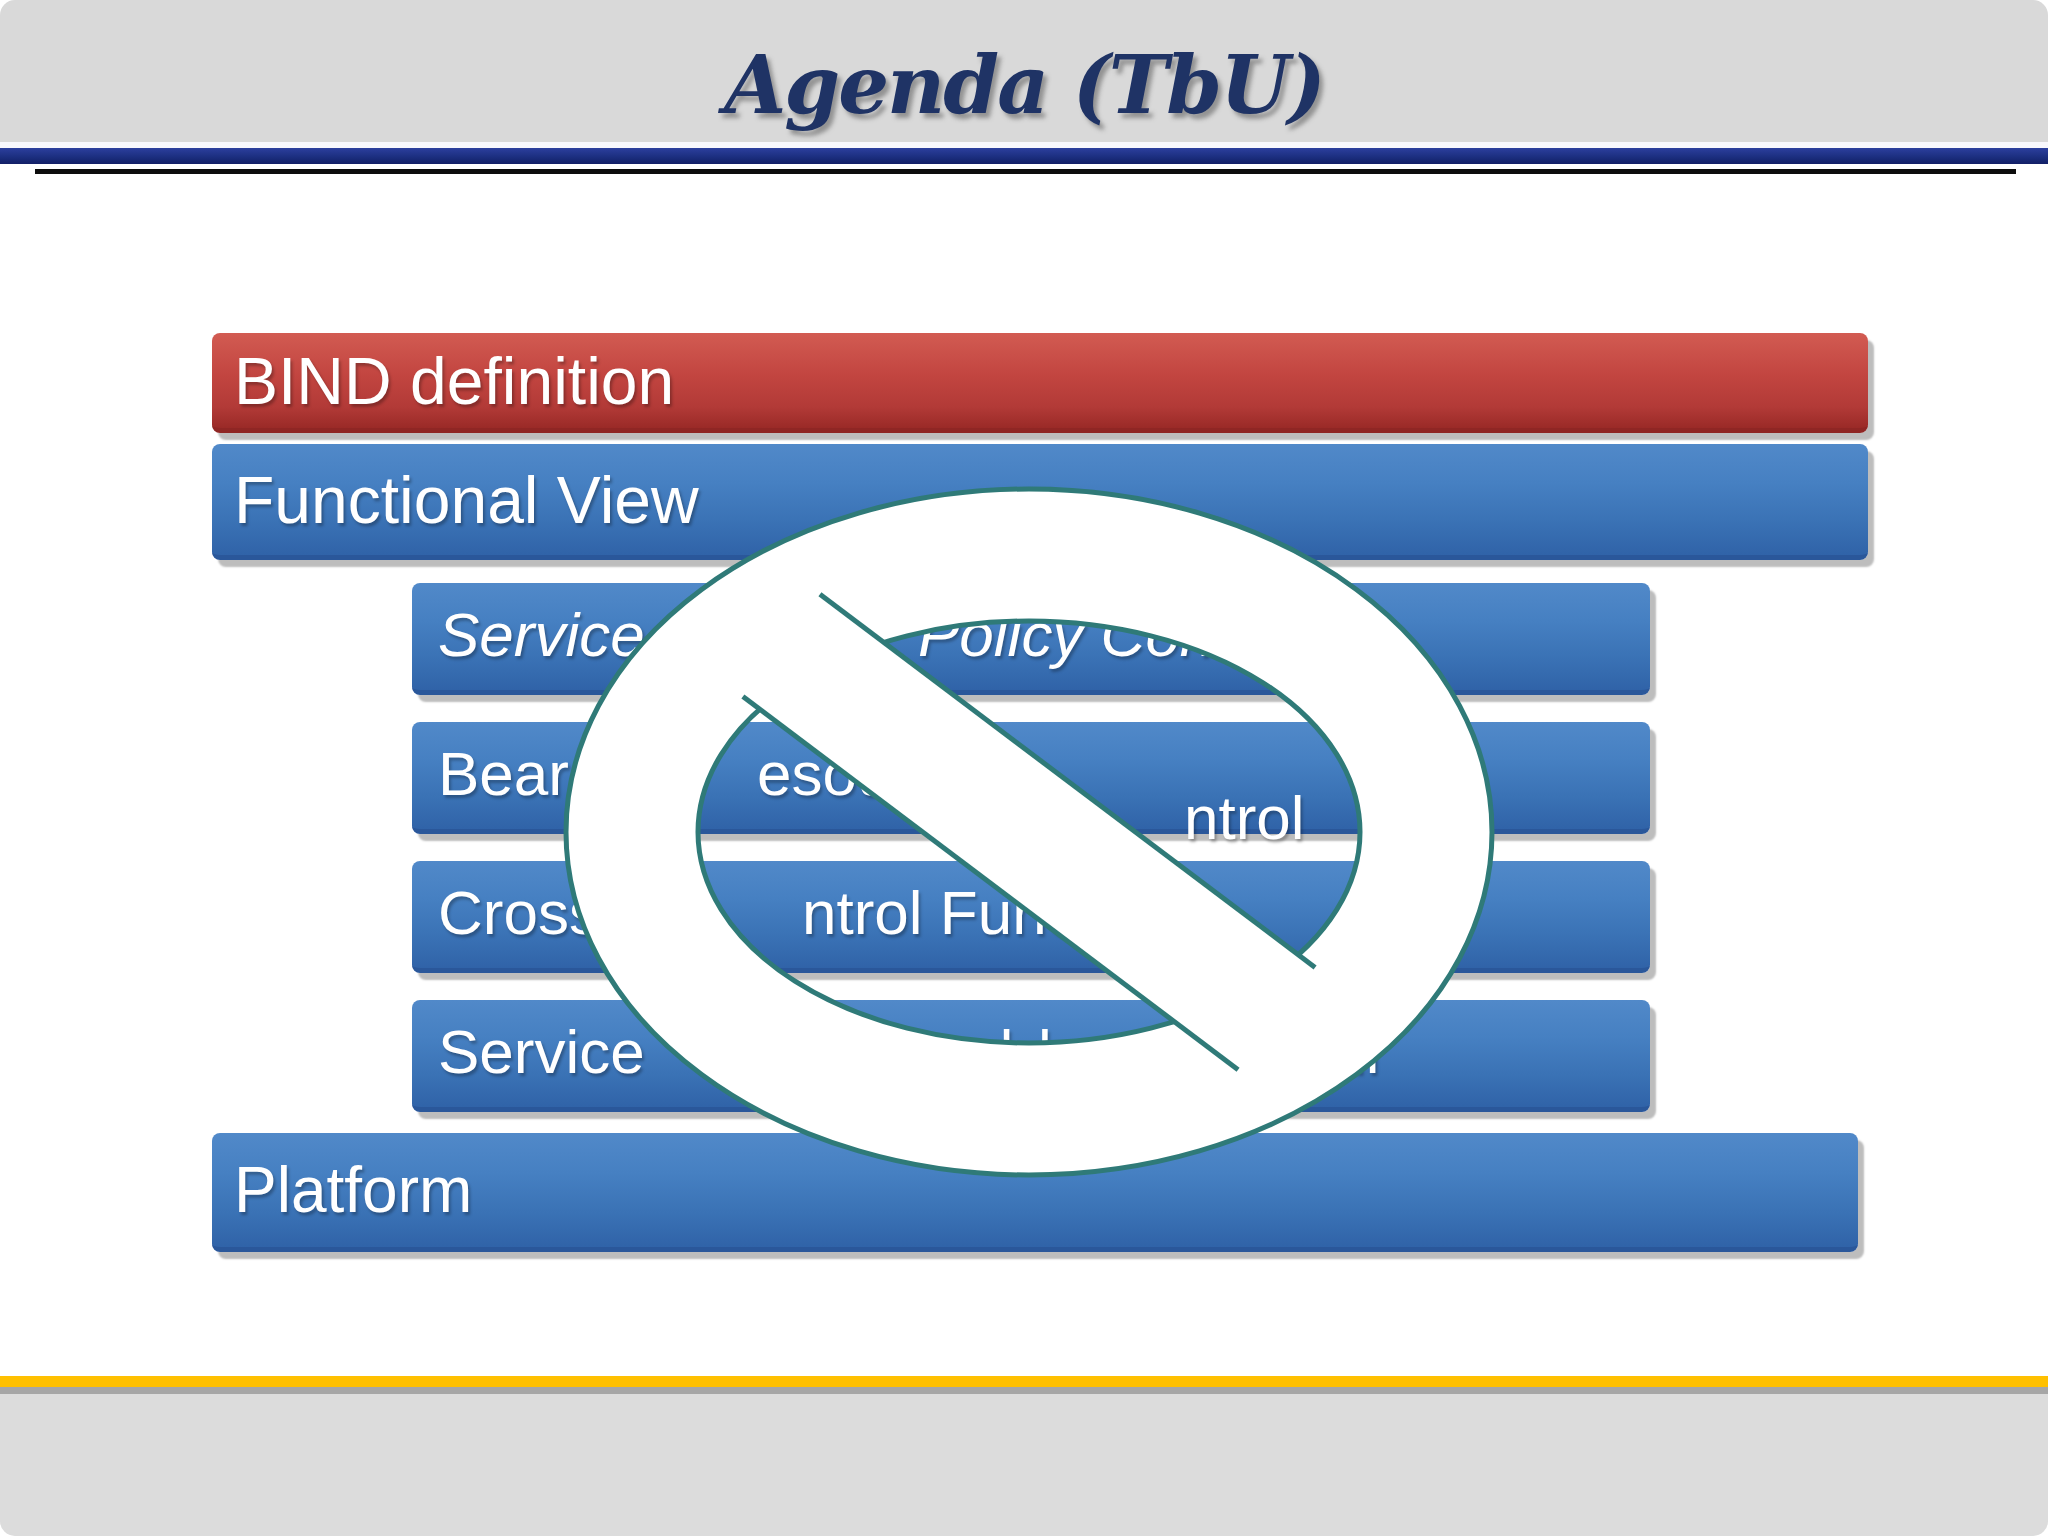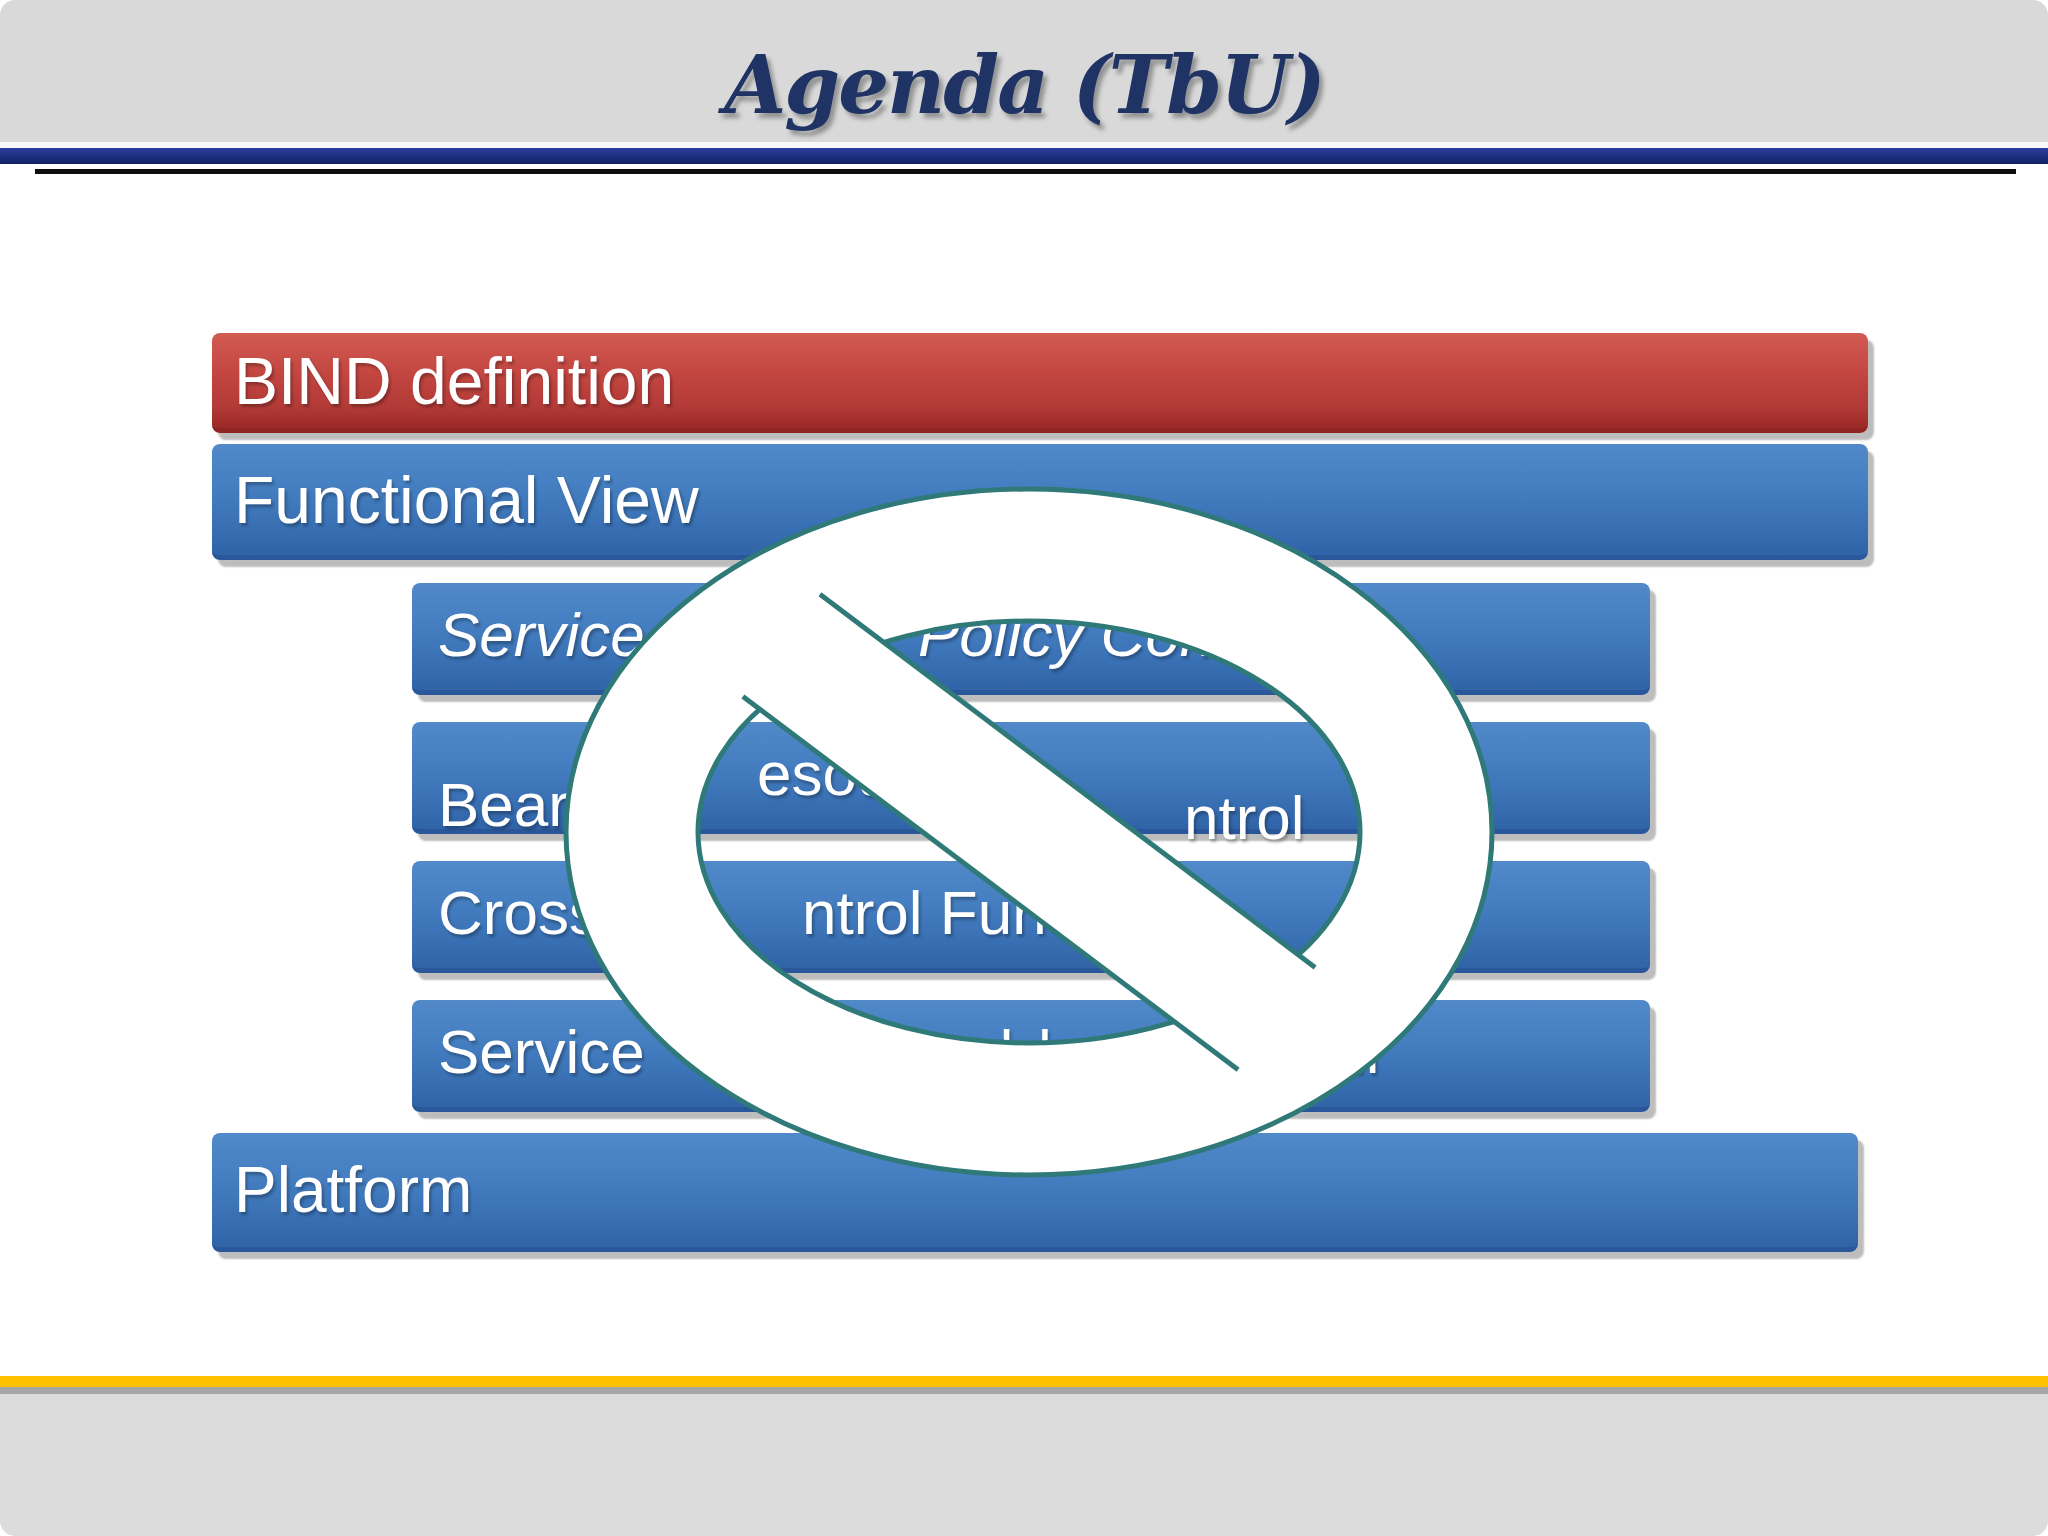--- a/index.html
+++ b/index.html
@@ -59,21 +59,21 @@
   <div class="bar bar-red bar-bind">
     <span class="lbl">BIND definition</span>
   </div>
 
   <div class="bar bar-blue sub sub-1">
       <span class="frag" style="left: 26px;">Service</span>
       <span class="frag" style="left: 506px;">Policy Con</span>
     </div>
 
   <div class="bar bar-blue sub sub-2">
-      <span class="frag" style="left: 26px; margin-top: 31px;">Bear</span>
+      <span class="frag" style="left: 26px;">Bear</span>
       <span class="frag" style="left: 345px;">esou</span>
       <span class="frag" style="left: 772px; margin-top: 44px;">ntrol</span>
     </div>
 
   <div class="bar bar-blue sub sub-3">
       <span class="frag" style="left: 26px;">Cross</span>
       <span class="frag" style="left: 390px;">ntrol Functi</span>
     </div>
 
   <div class="bar bar-blue sub sub-4">

